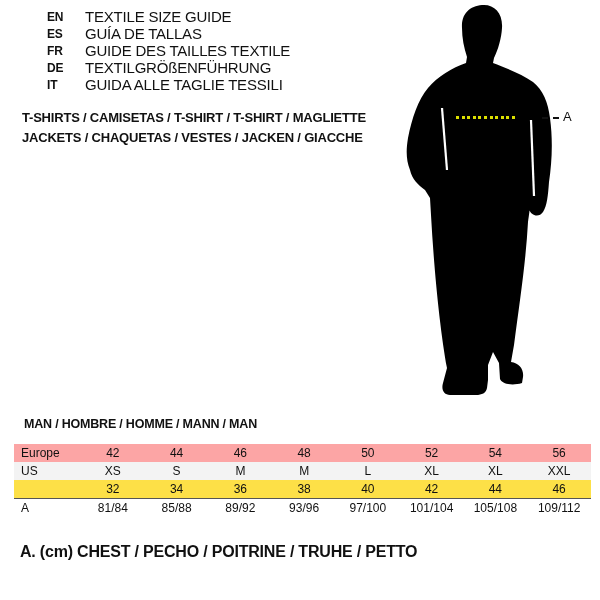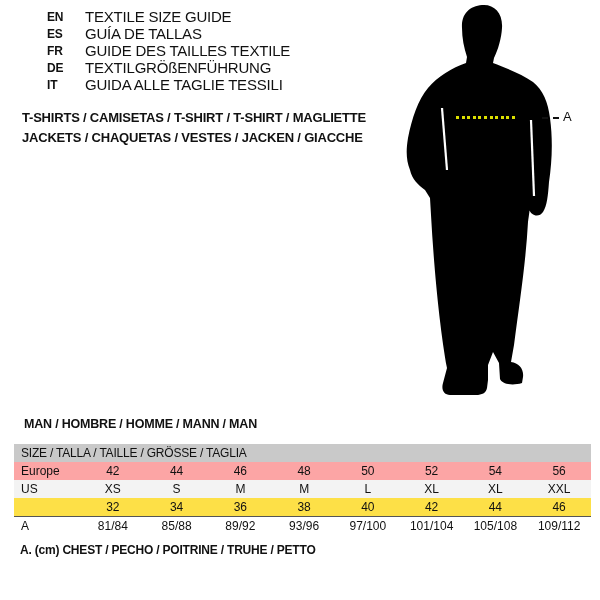--- a/index.html
+++ b/index.html
@@ -25,21 +25,21 @@
   .measure-a{position:absolute;left:563px;top:109px;font-size:13px;color:#111;}
   
   .man-title{position:absolute;left:24px;top:417px;font-size:12.5px;font-weight:bold;letter-spacing:-0.2px;}
   
   .size-table{position:absolute;left:14px;top:444px;width:577px;font-size:12px;}
   .t-header{height:18px;line-height:18px;padding-left:7px;letter-spacing:-0.2px;}
   .t-row{display:flex;height:18px;line-height:18px;}
   .t-label{width:60px;padding-left:7px;text-align:left;}
   .t-cell{flex:1;text-align:center;}
   
-  .footnote{position:absolute;left:20px;top:543px;font-size:12px;font-weight:bold;letter-spacing:-0.2px;}
+  .footnote{position:absolute;left:20px;top:543px;font-size:16px;font-weight:bold;letter-spacing:-0.2px;}
 </style>
 </head>
 <body>
 
 <div class="canvas">
 
   <div class="lang-block">
     <div class="lang-row">
       <span class="lang-code">EN</span>
       <span class="lang-title">TEXTILE SIZE GUIDE</span>
@@ -112,21 +112,20 @@
     </svg>
   </div>
 
   <div class="chest-dash"></div>
   <div class="lead-dash"></div>
   <div class="measure-a">A</div>
 
   <div class="man-title">MAN / HOMBRE / HOMME / MANN / MAN</div>
 
   <div class="size-table">
-    <div class="t-header" style="background:#c9c9c9;">SIZE / TALLA / TAILLE / GRÖSSE / TAGLIA</div>
 
     <div class="t-row" style="background:#fca5a5;">
       <div class="t-label">Europe</div>
       <div class="t-cell">42</div>
       <div class="t-cell">44</div>
       <div class="t-cell">46</div>
       <div class="t-cell">48</div>
       <div class="t-cell">50</div>
       <div class="t-cell">52</div>
       <div class="t-cell">54</div>

